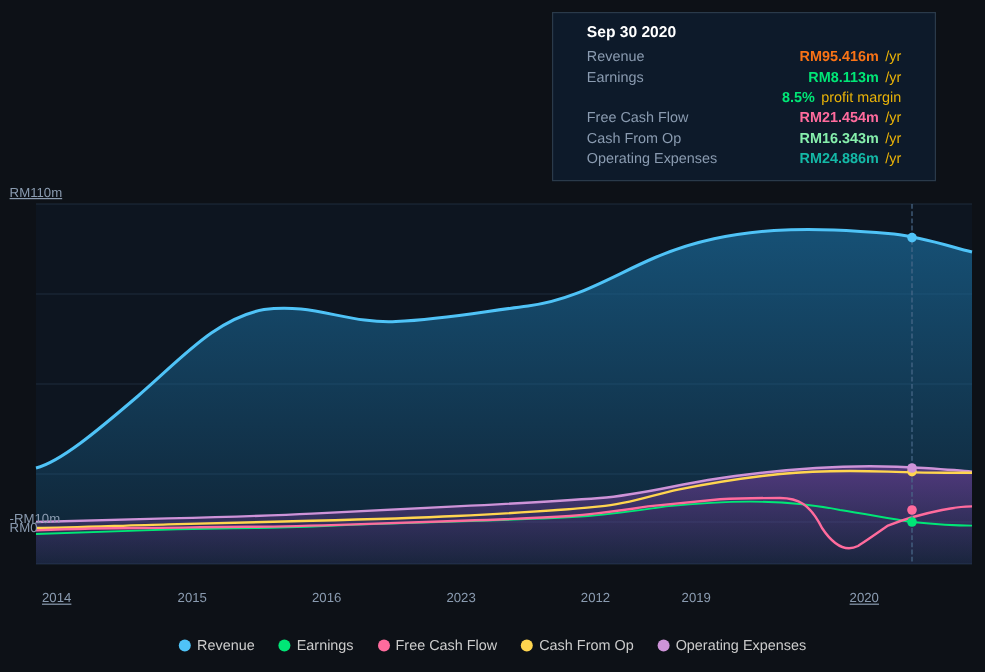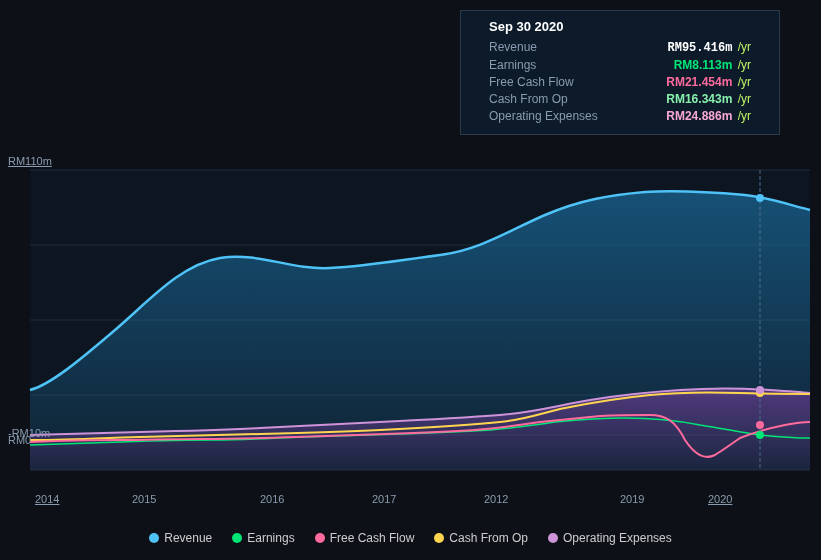--- a/index.html
+++ b/index.html
@@ -43,28 +43,28 @@
       justify-content: space-between;
       font-size: 12px;
       color: #8a9bb0;
       margin-bottom: 3px;
     }
 
     .tooltip-row .value {
       font-weight: bold;
     }
 
-    .val-revenue { color: #ffffff; font-family: Liberation Mono, monospace; }
+    .val-revenue { color: #f97316; }
     .val-earnings { color: #00e676; }
     .val-margin { color: #00e676; }
     .val-fcf { color: #ff6b9d; }
     .val-cashfromop { color: #86efac; }
-    .val-opex { color: #f9a8d4; }
-
-    .tooltip-unit { color: #bef264; margin-left: 2px; font-weight: normal; }
+    .val-opex { color: #14b8a6; }
+
+    .tooltip-unit { color: #eab308; margin-left: 2px; font-weight: normal; }
 
     
     .y-label {
       position: absolute;
       left: 8px;
       font-size: 11px;
       color: #8a9bb0;
     }
 
     
@@ -158,44 +158,50 @@
     <circle cx="760" cy="425" r="4" fill="#ff6b9d"></circle>
     <circle cx="760" cy="393" r="4" fill="#ffd54f"></circle>
     <circle cx="760" cy="390" r="4" fill="#ce93d8"></circle>
   </svg>
 
   <span class="y-label" style="top: 155px; text-decoration: underline;">RM110m</span>
   <span class="y-label" style="top: 434px;">RM0</span>
   <span class="y-label" style="top: 427px;">-RM10m</span>
 
   <span class="x-label" style="left: 35px; text-decoration: underline;">2014</span>
-  <span class="x-label" style="left: 132px;">2015</span>
+  <span class="x-label" style="left: 148px;">2015</span>
   <span class="x-label" style="left: 260px; margin-top: 16px;">2016</span>
-  <span class="x-label" style="left: 372px;">2017</span>
+  <span class="x-label" style="left: 372px;">2023</span>
   <span class="x-label" style="left: 484px;">2012</span>
-  <span class="x-label" style="left: 620px; text-align: center;">2019</span>
+  <span class="x-label" style="left: 568px; text-align: center;">2019</span>
   <span class="x-label" style="left: 708px; text-decoration: underline;">2020</span>
 
   <div id="tooltip">
     <div id="tooltip-title">Sep 30 2020</div>
 
     <div class="tooltip-row">
       <span>Revenue</span>
       <span>
         <span class="value val-revenue">RM95.416m</span><span class="tooltip-unit"> /yr</span>
       </span>
     </div>
 
     <div class="tooltip-row">
       <span>Earnings</span>
       <span>
         <span class="value val-earnings">RM8.113m</span><span class="tooltip-unit"> /yr</span>
       </span>
     </div>
 
+    <div class="tooltip-row">
+      <span></span>
+      <span>
+        <span class="value val-margin">8.5%</span><span class="tooltip-unit"> profit margin</span>
+      </span>
+    </div>
 
     <div class="tooltip-row">
       <span>Free Cash Flow</span>
       <span>
         <span class="value val-fcf">RM21.454m</span><span class="tooltip-unit"> /yr</span>
       </span>
     </div>
 
     <div class="tooltip-row">
       <span>Cash From Op</span>

